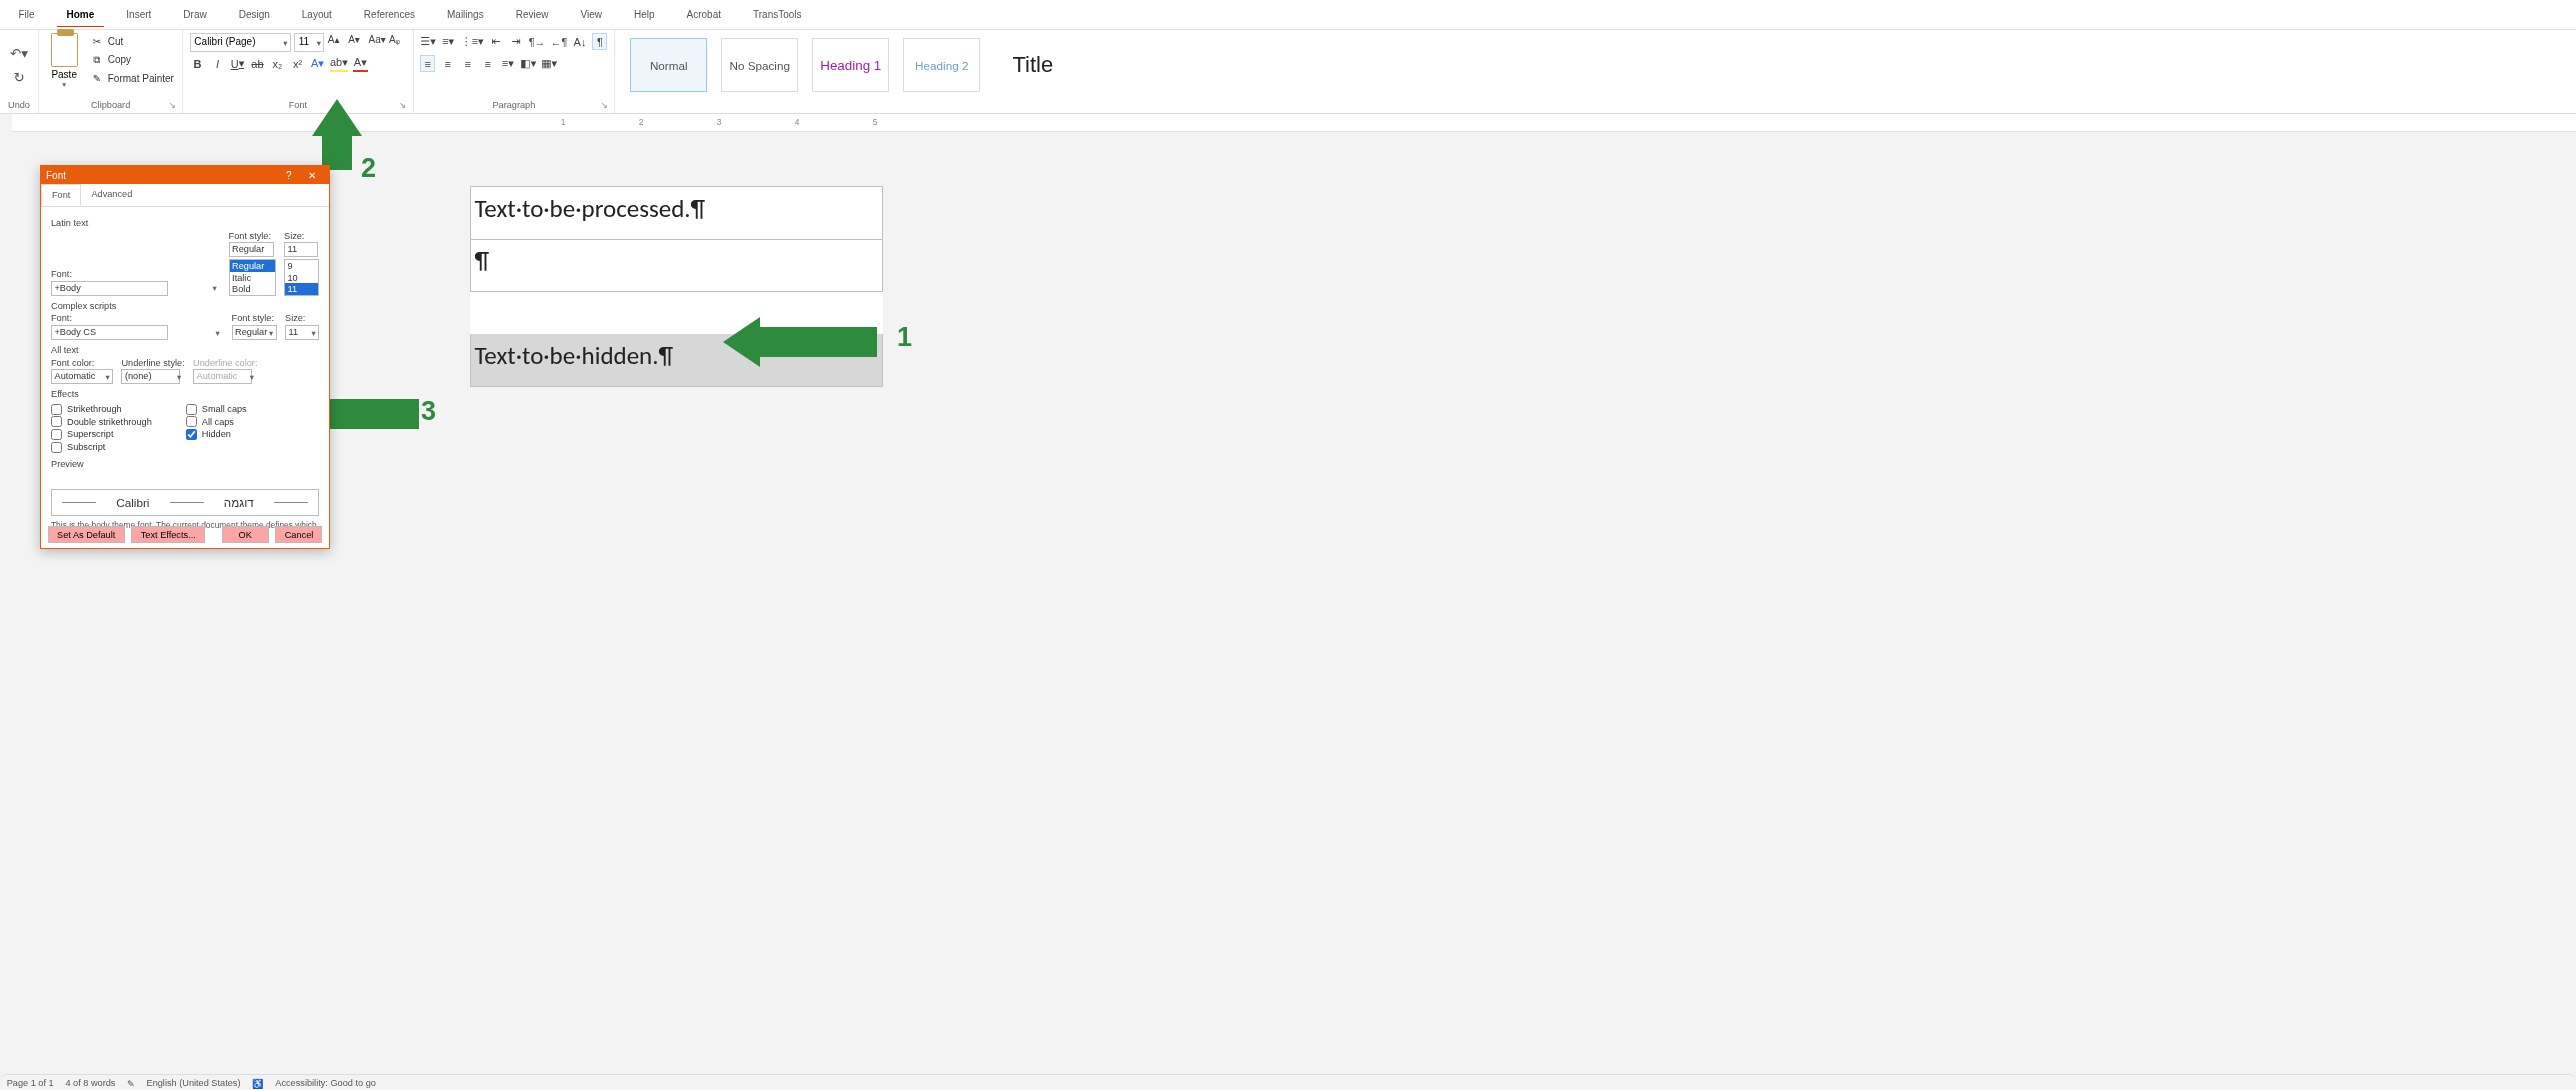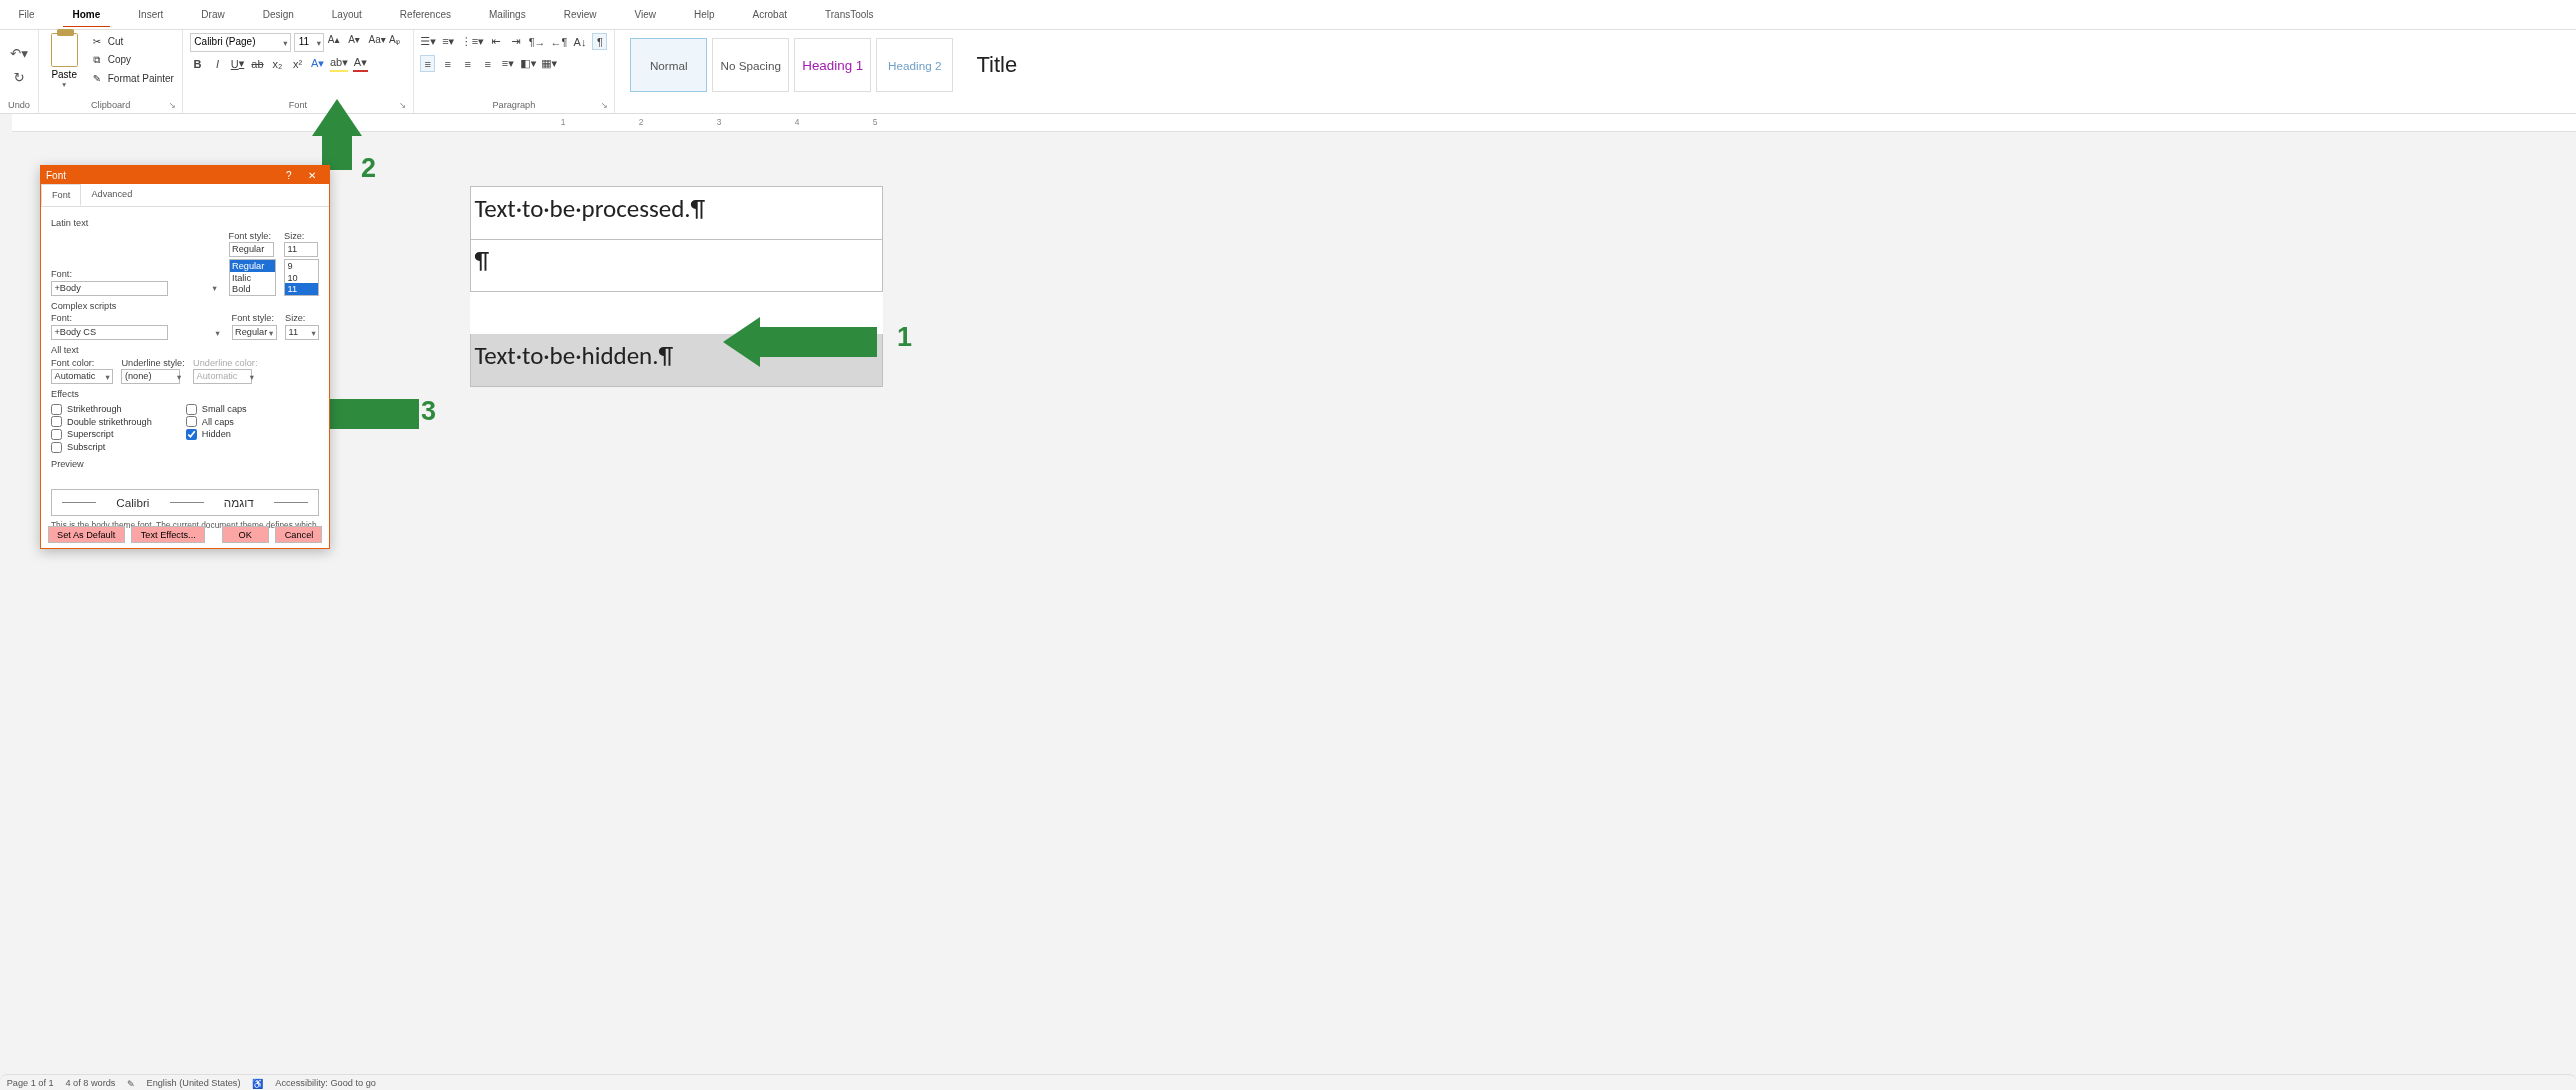--- a/index.html
+++ b/index.html
@@ -1,19 +1,19 @@
 <!DOCTYPE html>
 <html style="font-size:13.4px"><head>
 <meta charset="utf-8">
 <style>
   * { box-sizing: border-box; margin: 0; padding: 0; font-family: "Segoe UI", Arial, sans-serif; }
   body { background: #f3f3f3; width: 2576px; height: 1091px; overflow: hidden; position: relative; font-size: 10px; }
 
   
-  .tabs { display: flex; align-items: center; height: 30px; background: #fff; border-bottom: 0.8px solid #e0e0e0; padding-left: 8.4px; gap: 18px; }
+  .tabs { display: flex; align-items: center; height: 30px; background: #fff; border-bottom: 0.8px solid #e0e0e0; padding-left: 8.4px; gap: 12px; }
   .tab { padding: 6.7px 10px; color: #555; cursor: pointer; }
   .tab.active { color: #000; border-bottom: 1.7px solid #d83b01; font-weight: 600; }
 
   
   .ribbon { display: flex; background: #fff; height: 84px; border-bottom: 0.8px solid #dcdcdc; }
   .group { display: flex; flex-direction: column; justify-content: space-between; border-right: 0.8px solid #e5e5e5; padding: 3.4px 6.7px 1.7px 6.7px; }
   .group-body { display: flex; align-items: flex-start; gap: 5px; flex: 1; }
   .group-label { text-align: center; color: #666; font-size: 9.2px; padding: 1.7px 0; position: relative; }
   .group-launcher { position: absolute; right: -1.7px; bottom: 1.7px; width: 10px; height: 10px; font-size: 8.4px; color: #888; }
 
@@ -34,21 +34,21 @@
   .dd { position:relative; }
   .dd::after { content:"▾"; position:absolute; right:3.4px; top:50%; transform:translateY(-50%); font-size:8.4px; color:#666; }
   .font-size { width:30px; height:18.4px; border:0.8px solid #ccc; font-size:10px; padding:1.7px 11.7px 1.7px 3.4px; background:#fff; }
   .mini { width:17px; height:17px; color:#444; }
   .font-row2 { display:flex; align-items:center; gap:5px; }
   .tbtn { min-width:15px; height:17px; display:inline-flex; align-items:center; justify-content:center; color:#444; font-size:11px; }
 
   .para-controls { display:flex; flex-direction:column; gap:5px; }
   .para-row { display:flex; align-items:center; gap:5px; }
 
-  .styles { display:flex; align-items:center; gap:5px; padding:5px 8.4px; }
+  .styles { display:flex; align-items:center; gap:14px; padding:5px 8.4px; }
   .style-box { border:0.8px solid #ddd; width:77px; height:54px; display:flex; align-items:center; justify-content:center; font-size:11.7px; color:#555; background:#fff; }
   .style-box.sel { border:0.8px solid #9acbe6; background:#eef6fb; }
   .style-box.h1 { color:#a21caf; font-size:13.4px; }
   .style-box.h2 { color:#6fa0c7; font-size:11.7px; }
   .style-box.title { font-size:22px; color:#222; border:none; }
 
   
   .ruler { height:18.4px; background:#fff; border-bottom:0.8px solid #e0e0e0; margin-left:11.7px; position:relative; font-size:8.4px; color:#888; }
   .ruler .num { position:absolute; top:3.4px; }
   .page { position:absolute; left:470px; top:186px; width:413px; background:#fff; }

